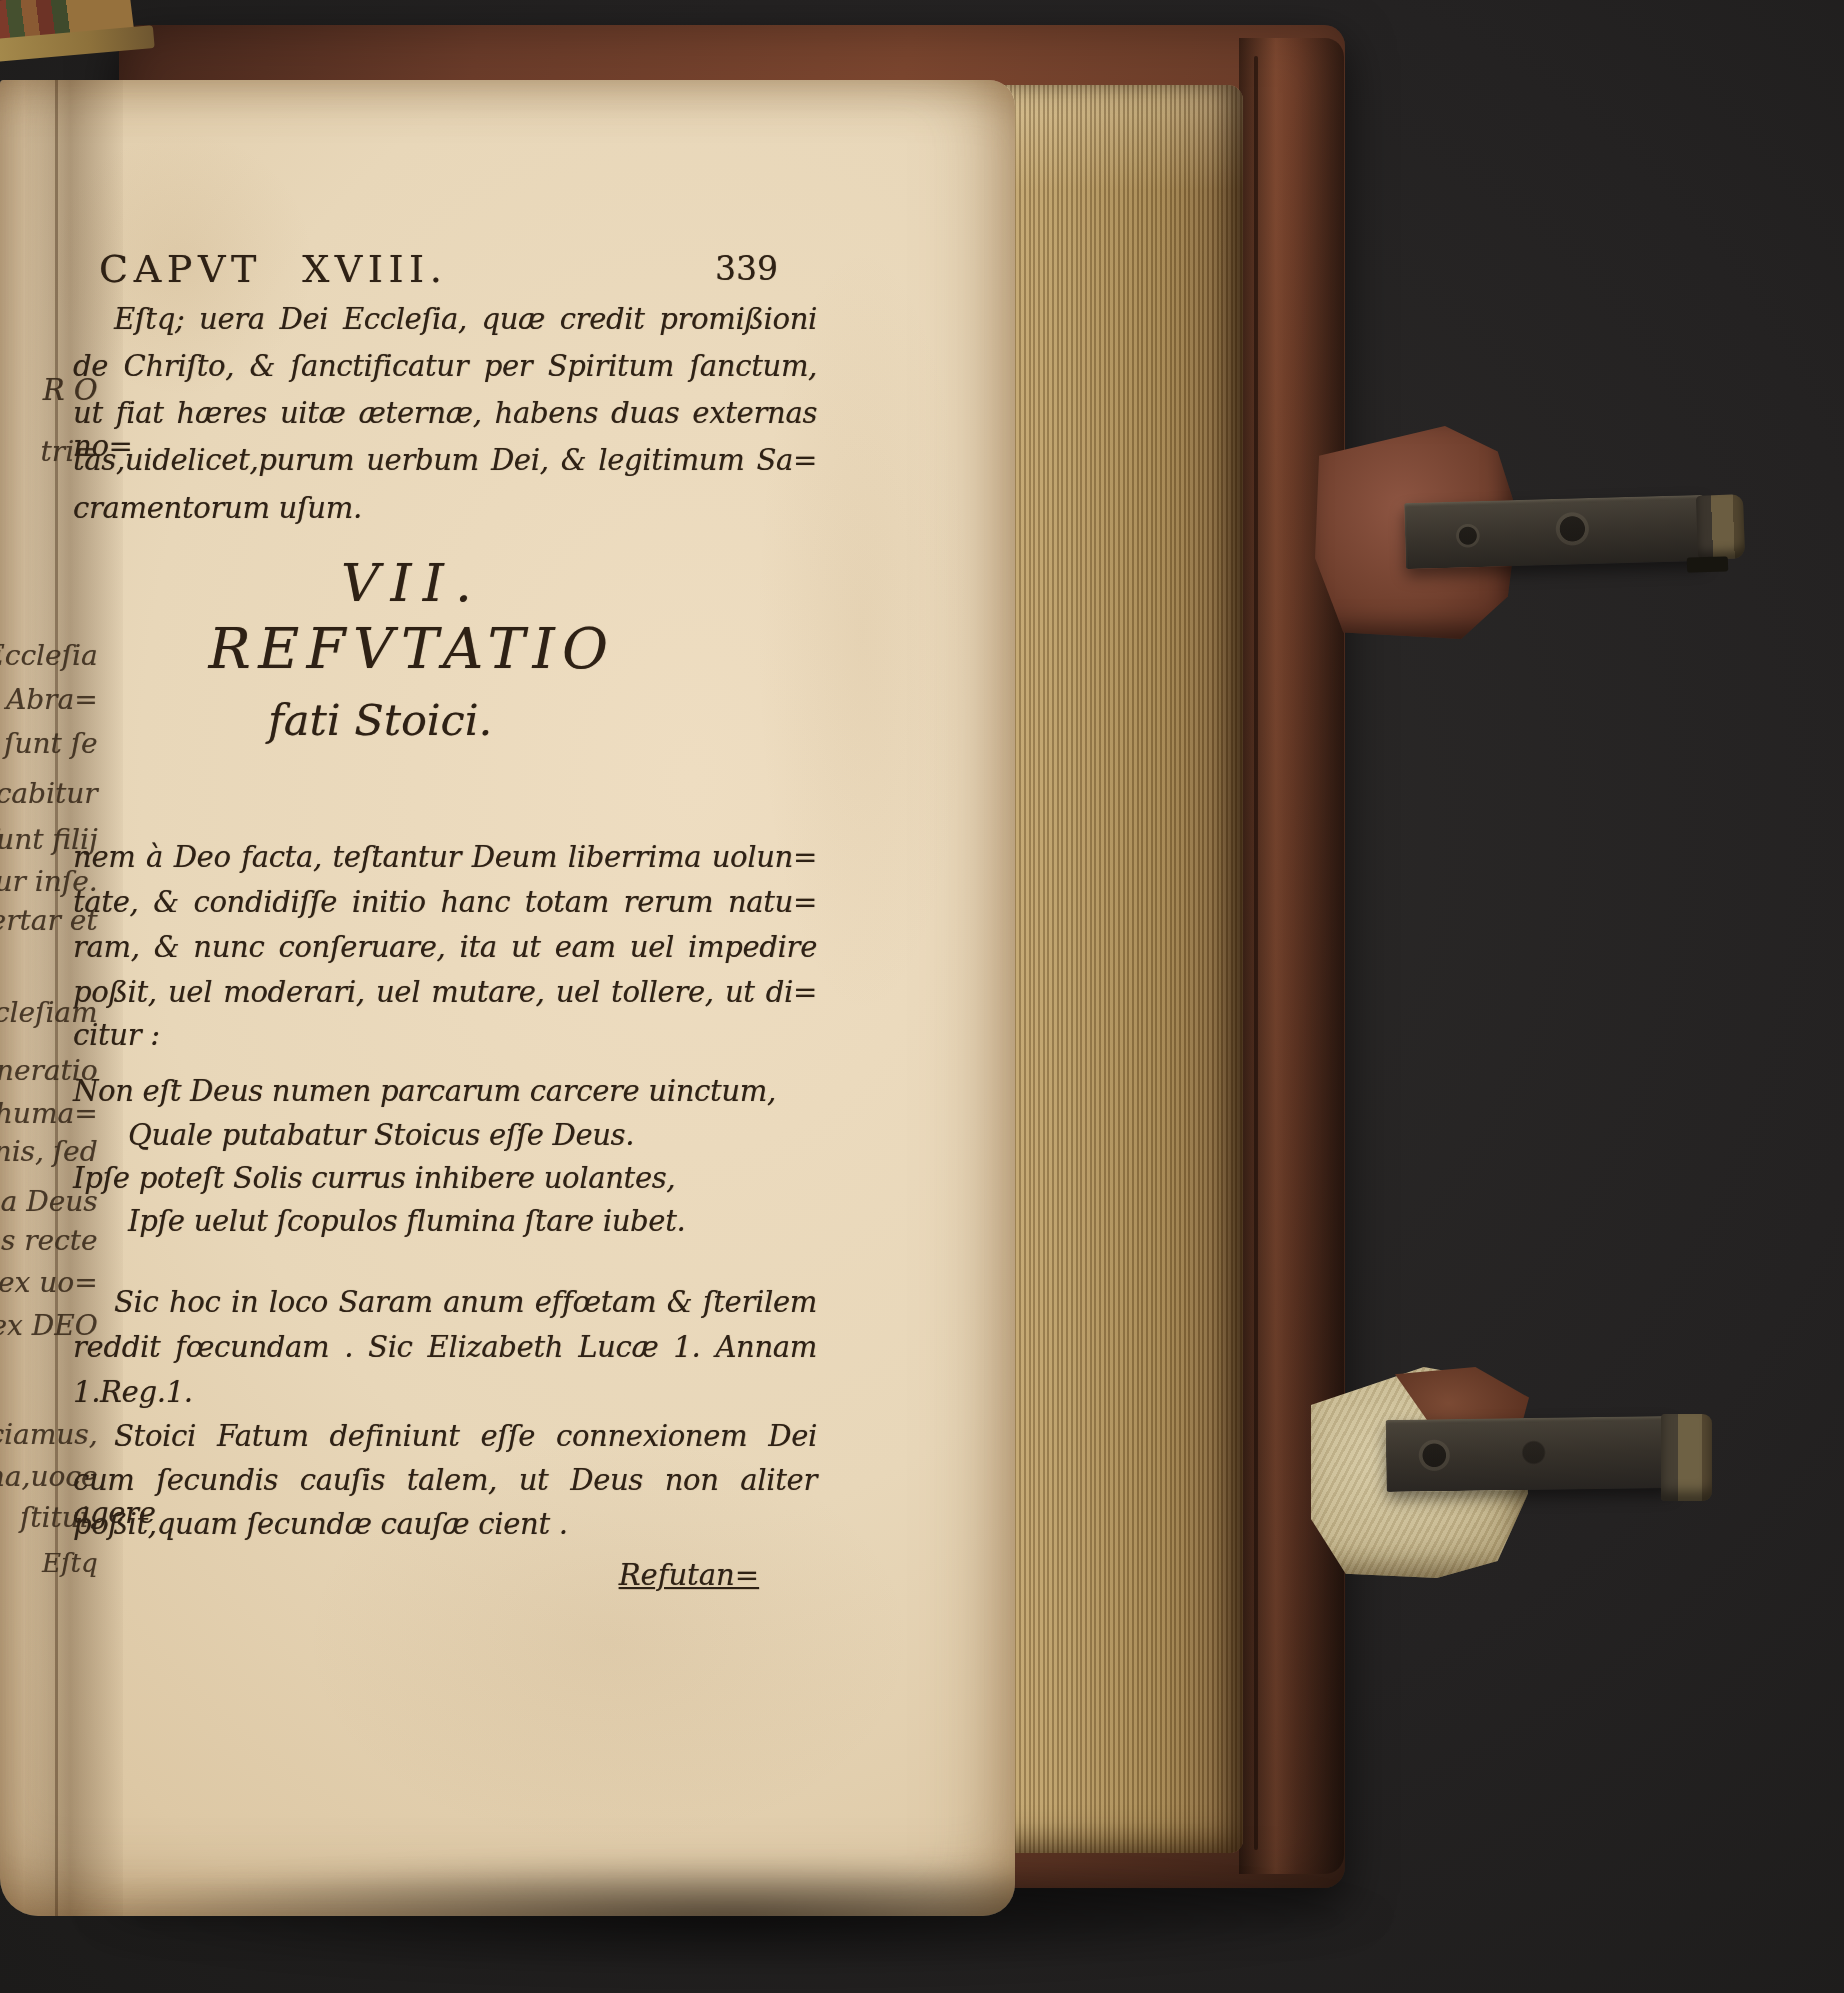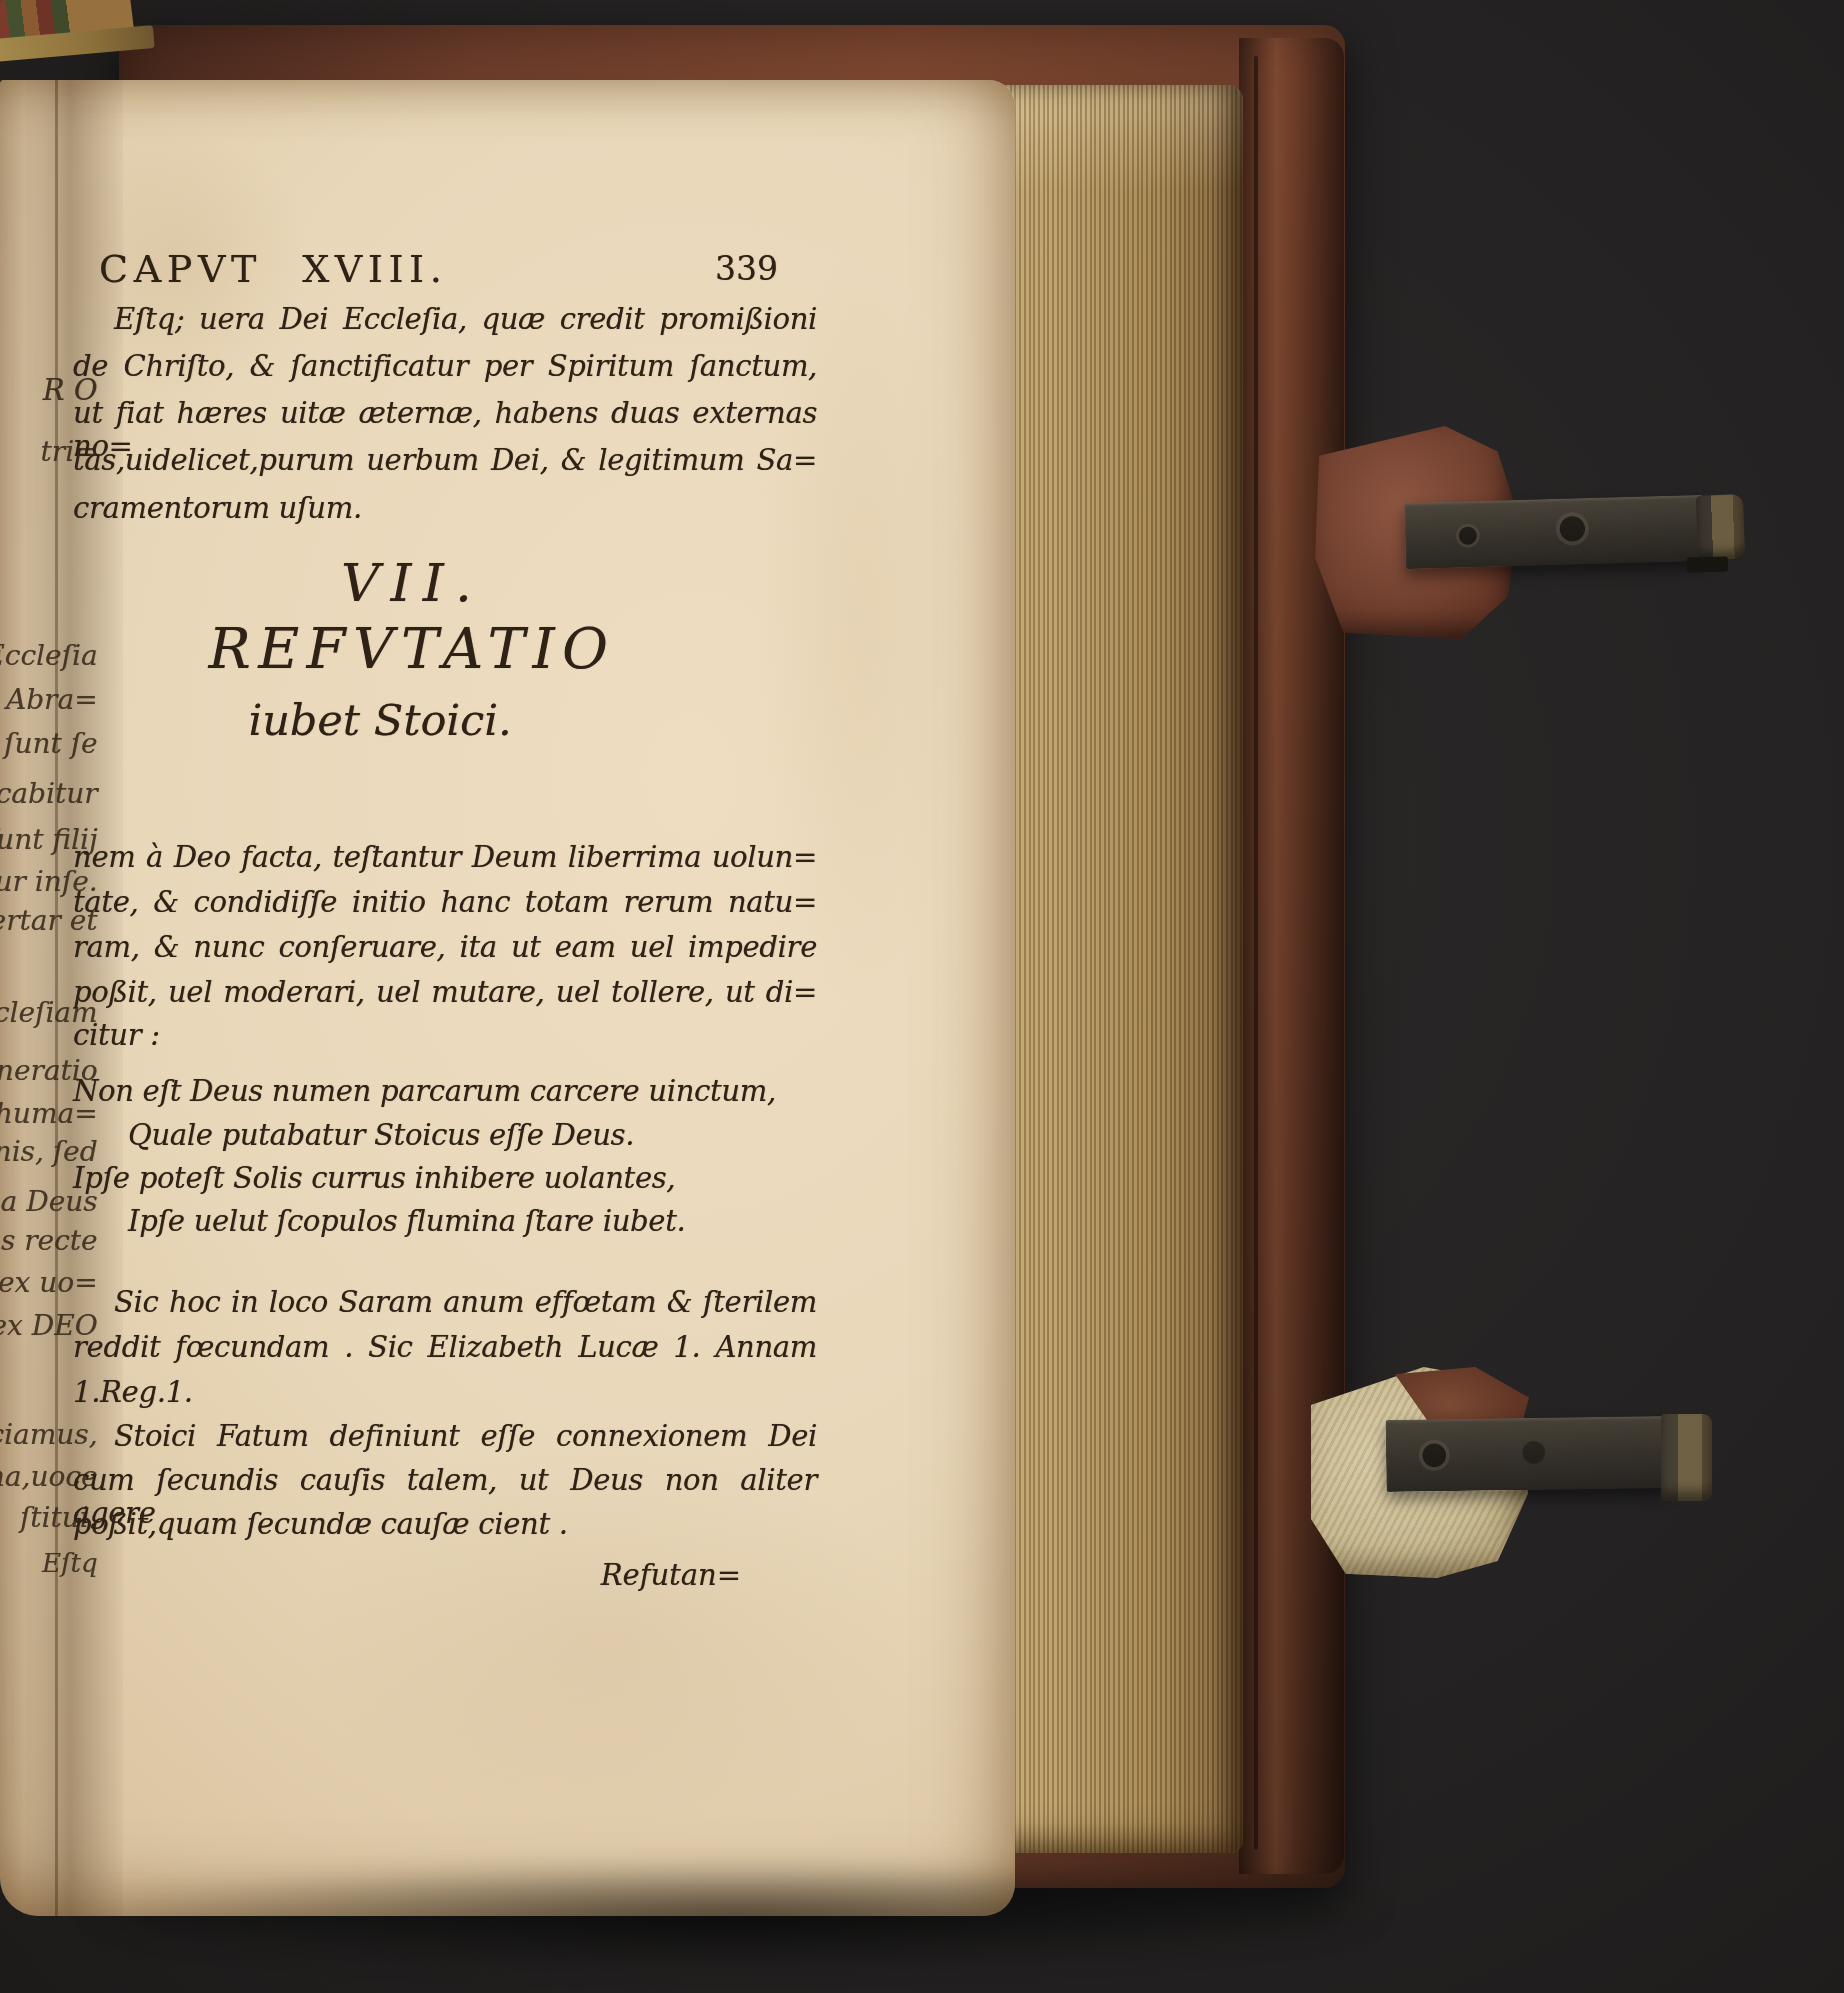--- a/index.html
+++ b/index.html
@@ -93,21 +93,21 @@
   .line.vind{left:55px;width:689px;}
   .chapter{top:250px;left:26px;width:603px;
     font:400 38px/1 "DejaVu Serif", serif;letter-spacing:5.6px;word-spacing:22.6px;}
   .pagenum{top:252px;left:642px;font:400 33px/1 "DejaVu Serif", serif;}
   .h-num{top:556px;left:0;width:678px;text-align:center;
     font:italic 53px/1 "DejaVu Serif", serif;letter-spacing:11.3px;}
   .h-title{top:621px;left:0;width:678px;text-align:center;
     font:italic 56px/1 "DejaVu Serif", serif;letter-spacing:7.5px;}
   .h-sub{top:699px;left:-32px;width:678px;text-align:center;
     font:italic 43px/1 "DejaVu Serif", serif;}
-  .catchword{top:1561px;left:auto;right:78px;font:italic 29px/1 "DejaVu Serif", serif;}
+  .catchword{top:1561px;left:auto;right:60px;font:italic 29px/1 "DejaVu Serif", serif;text-decoration:underline;}
 </style>
 </head>
 <body>
 
 <div class="scene">
 
   <div class="cover"></div>
   <div class="cover-edge"></div>
   <div class="cover-groove"></div>
   <div class="fore-edge"></div>
@@ -156,21 +156,21 @@
     <div class="pagenum">339</div>
 
     <div class="line j ind" style="top:303px">Eſtq; uera Dei Eccleſia, quæ credit promißioni</div>
     <div class="line j" style="top:350px">de Chriſto, &amp; ſanctificatur per Spiritum ſanctum,</div>
     <div class="line j" style="top:397px">ut fiat hæres uitæ æternæ, habens duas externas no=</div>
     <div class="line j" style="top:444px">tas,uidelicet,purum uerbum Dei, &amp; legitimum Sa=</div>
     <div class="line" style="top:492px">cramentorum uſum.</div>
 
     <div class="h-num">VII.</div>
     <div class="h-title">REFVTATIO</div>
-    <div class="h-sub">iubet Stoici.</div>
+    <div class="h-sub">fati Stoici.</div>
 
     <div class="line j" style="top:841px">nem à Deo facta, teſtantur Deum liberrima uolun=</div>
     <div class="line j" style="top:931px">ram, &amp; nunc conſeruare, ita ut eam uel impedire</div>
     <div class="line j" style="top:886px">tate, &amp; condidiſſe initio hanc totam rerum natu=</div>
     <div class="line j" style="top:976px">poßit, uel moderari, uel mutare, uel tollere, ut di=</div>
     <div class="line" style="top:1019px">citur :</div>
 
     <div class="line" style="top:1075px">Non eſt Deus numen parcarum carcere uinctum,</div>
     <div class="line vind" style="top:1119px">Quale putabatur Stoicus eſſe Deus.</div>
     <div class="line" style="top:1162px">Ipſe poteſt Solis currus inhibere uolantes,</div>

